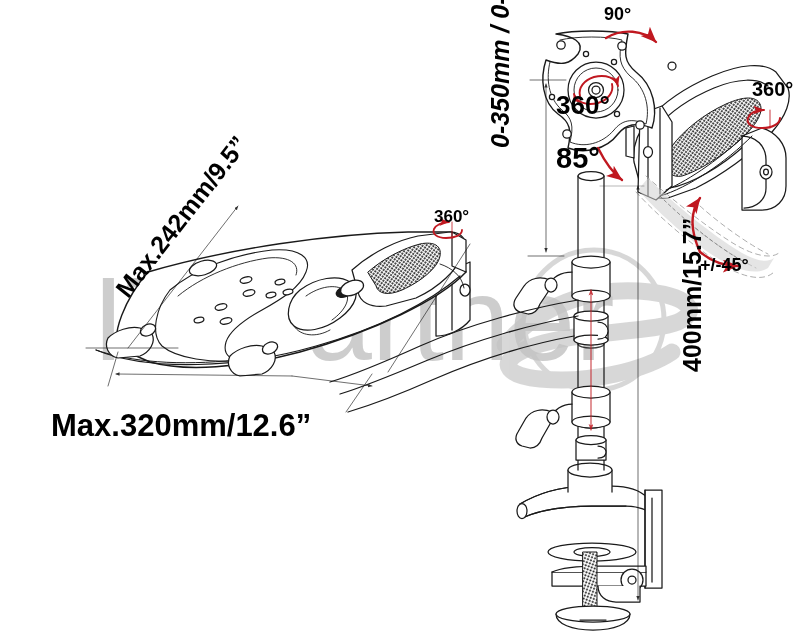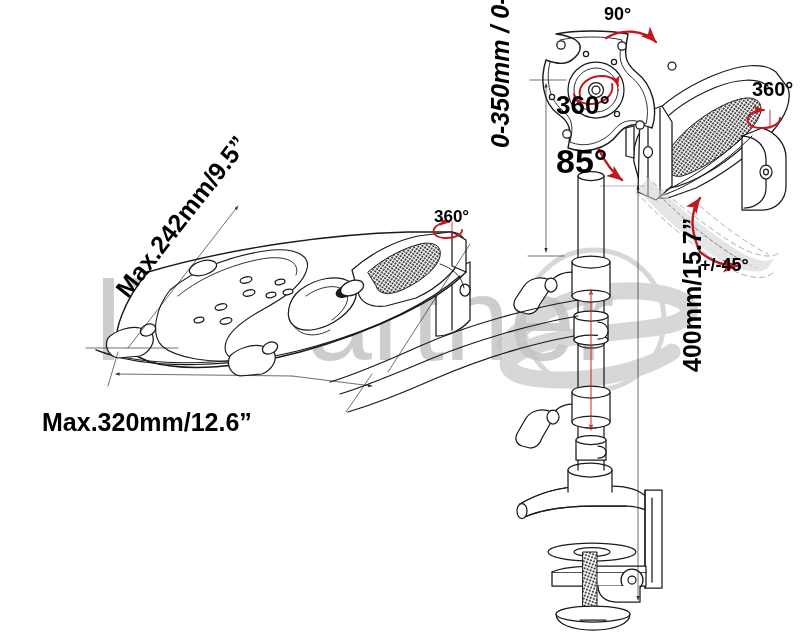--- a/index.html
+++ b/index.html
@@ -316,29 +316,29 @@
         <path d="M612 84 C 614 92 608 100 598 103 C 586 106 576 102 574 94" marker-end="url(#rh-s)" stroke-width="1.9"></path>
         <path d="M580 96 C 578 88 584 80 594 77 C 606 74 616 78 618 86" marker-end="url(#rh-s)" stroke-width="1.9"></path>
       </g>
     </g>
   </svg>
 
   <div class="lbl" style="left:604px;top:4px;font-size:18px;">90°</div>
 
   <div class="lbl" style="left:556px;top:90px;font-size:26px;">360°</div>
 
-  <div class="lbl" style="left:556px;top:142px;font-size:34px;">85°</div>
+  <div class="lbl" style="left:556px;top:142px;font-size:29px;">85°</div>
 
   <div class="lbl" style="left:752px;top:78px;font-size:20px;">360°</div>
 
   <div class="lbl" style="left:434px;top:207px;font-size:17px;">360°</div>
 
   <div class="lbl" style="left:700px;top:255px;font-size:18px;">+/-45°</div>
 
   <div class="lbl ital" style="left:486px;top:148px;font-size:25px;transform:rotate(-90deg);transform-origin:0 0;">0-350mm / 0-13.8”</div>
 
   <div class="lbl" style="left:678px;top:372px;font-size:25px;transform:rotate(-90deg);transform-origin:0 0;">400mm/15.7”</div>
 
   <div class="lbl" style="left:110px;top:285px;font-size:25px;transform:rotate(-52deg);transform-origin:0 0;">Max.242mm/9.5”</div>
 
-  <div class="lbl" style="left:42px;top:408px;font-size:25px;">Max.320mm/12.6”</div>
+  <div class="lbl" style="left:51px;top:408px;font-size:31px;">Max.320mm/12.6”</div>
 
 </div>
 
 </body></html>

